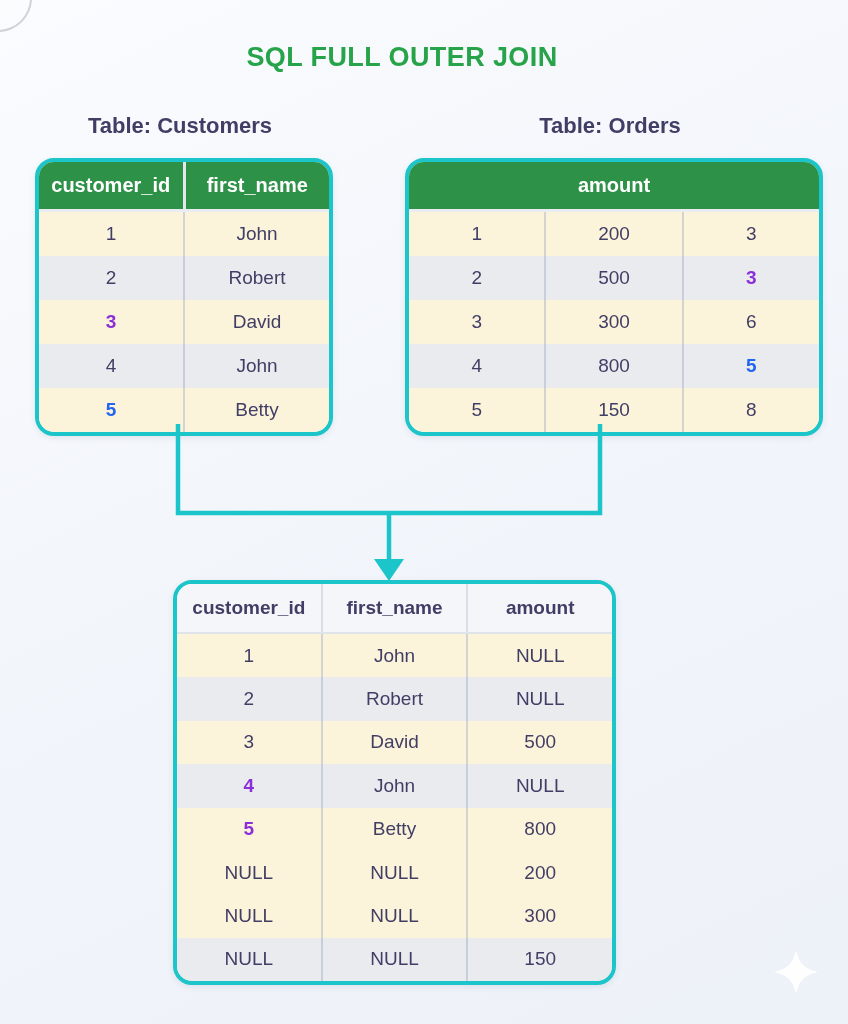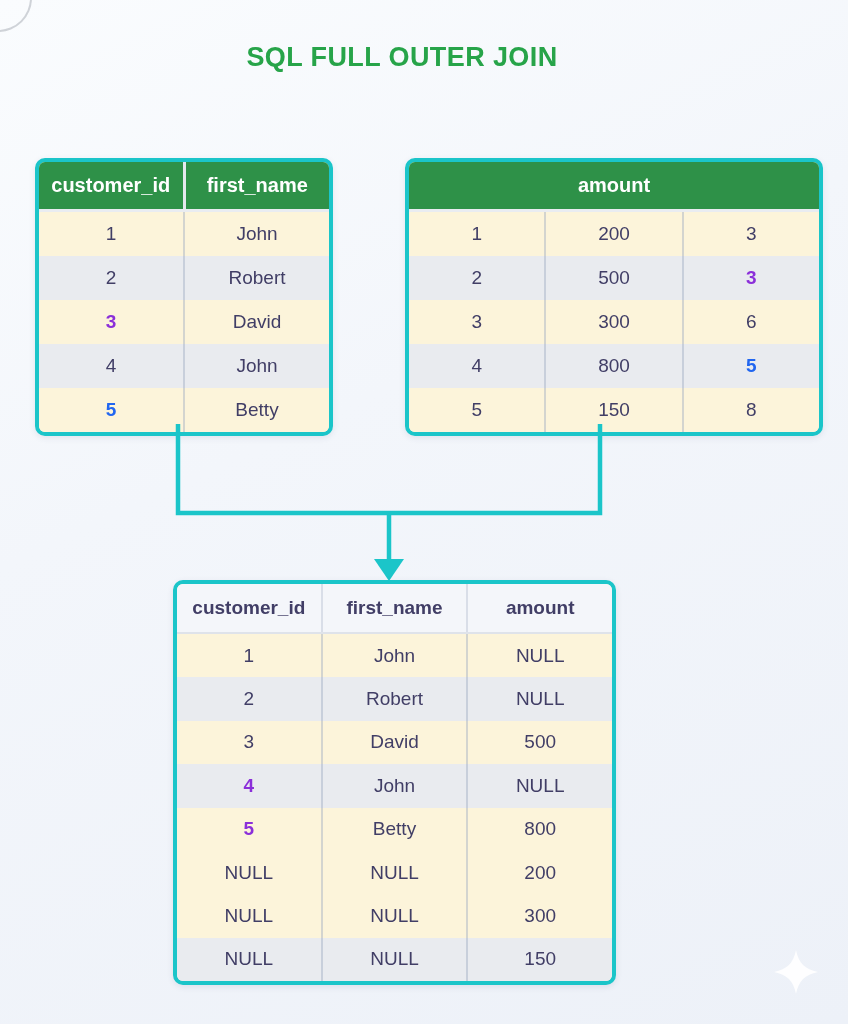--- a/index.html
+++ b/index.html
@@ -23,21 +23,21 @@
   }
   .tlabel{
     position:absolute;top:113px;text-align:center;
     font-size:22px;font-weight:600;color:var(--navy);
   }
   .tlabel.customers{left:35px;width:290px;}
   .tlabel.orders{left:405px;width:410px;}
 
   .table{
     position:absolute;display:flex;flex-direction:column;
-    border:4px solid var(--teal);border-radius:10px;overflow:hidden;
+    border:4px solid var(--teal);border-radius:19px;overflow:hidden;
     background:var(--cream);
     box-shadow:0 2px 6px rgba(60,70,110,0.10);
   }
   .table.customers-t{left:35px;top:158px;width:290px;height:270px;}
   .table.orders-t{left:405px;top:158px;width:410px;height:270px;}
   .table.result-t{left:173px;top:580px;width:435px;height:397px;}
 
   .trow{display:flex;flex:1 1 0;}
   .trow.thead{flex:0 0 47px;}
   .result-t .trow.thead{flex:0 0 48px;}
@@ -75,20 +75,22 @@
 </style>
 </head>
 <body>
 
 <div class="canvas">
 
   <div class="corner-artifact"></div>
 
   <h1 class="page-title">SQL FULL OUTER JOIN</h1>
 
+  <div class="tlabel customers">Table: Customers</div>
+  <div class="tlabel orders">Table: Orders</div>
 
   <div class="table green customers-t">
       <div class="trow thead">
         <div class="cell">customer_id</div>
         <div class="cell">first_name</div>
       </div>
       <div class="trow cream">
         <div class="cell">1</div>
         <div class="cell">John</div>
       </div>

